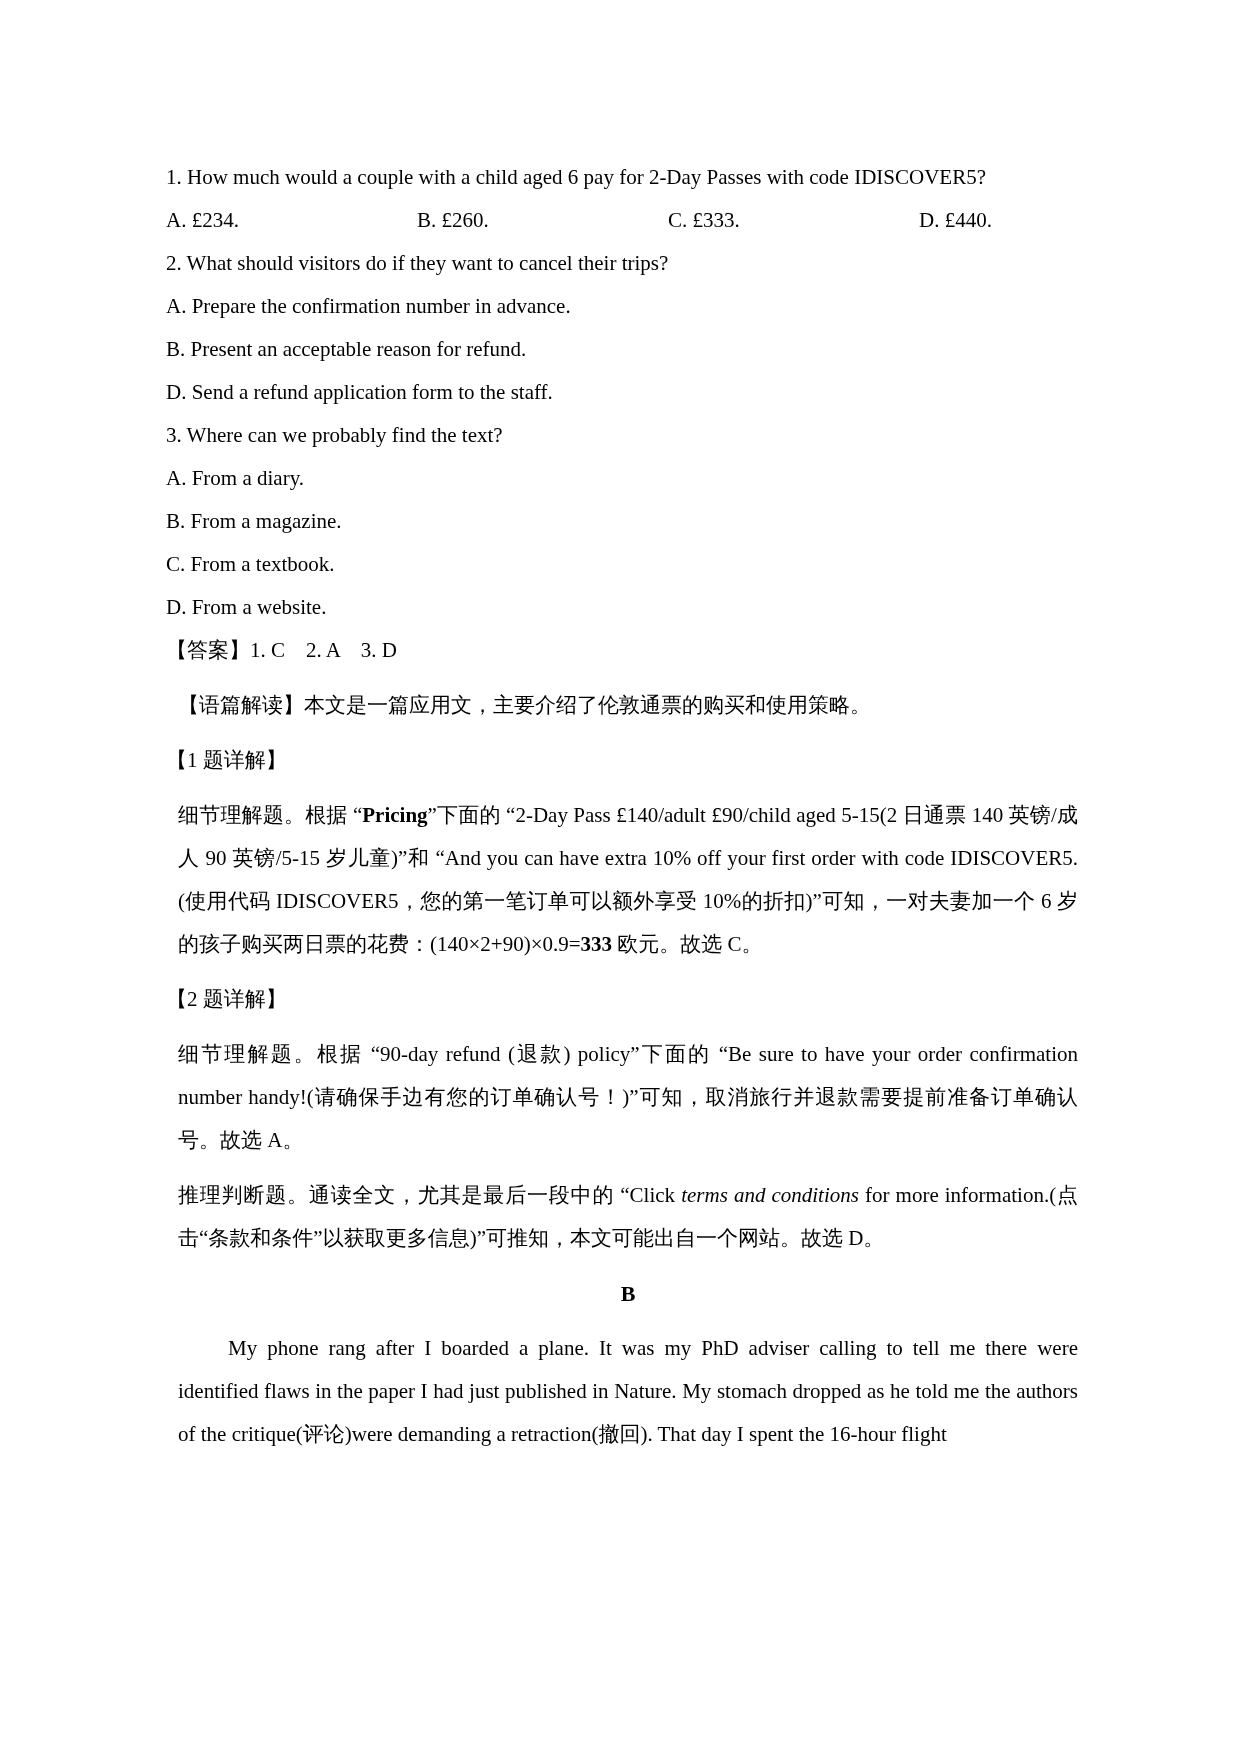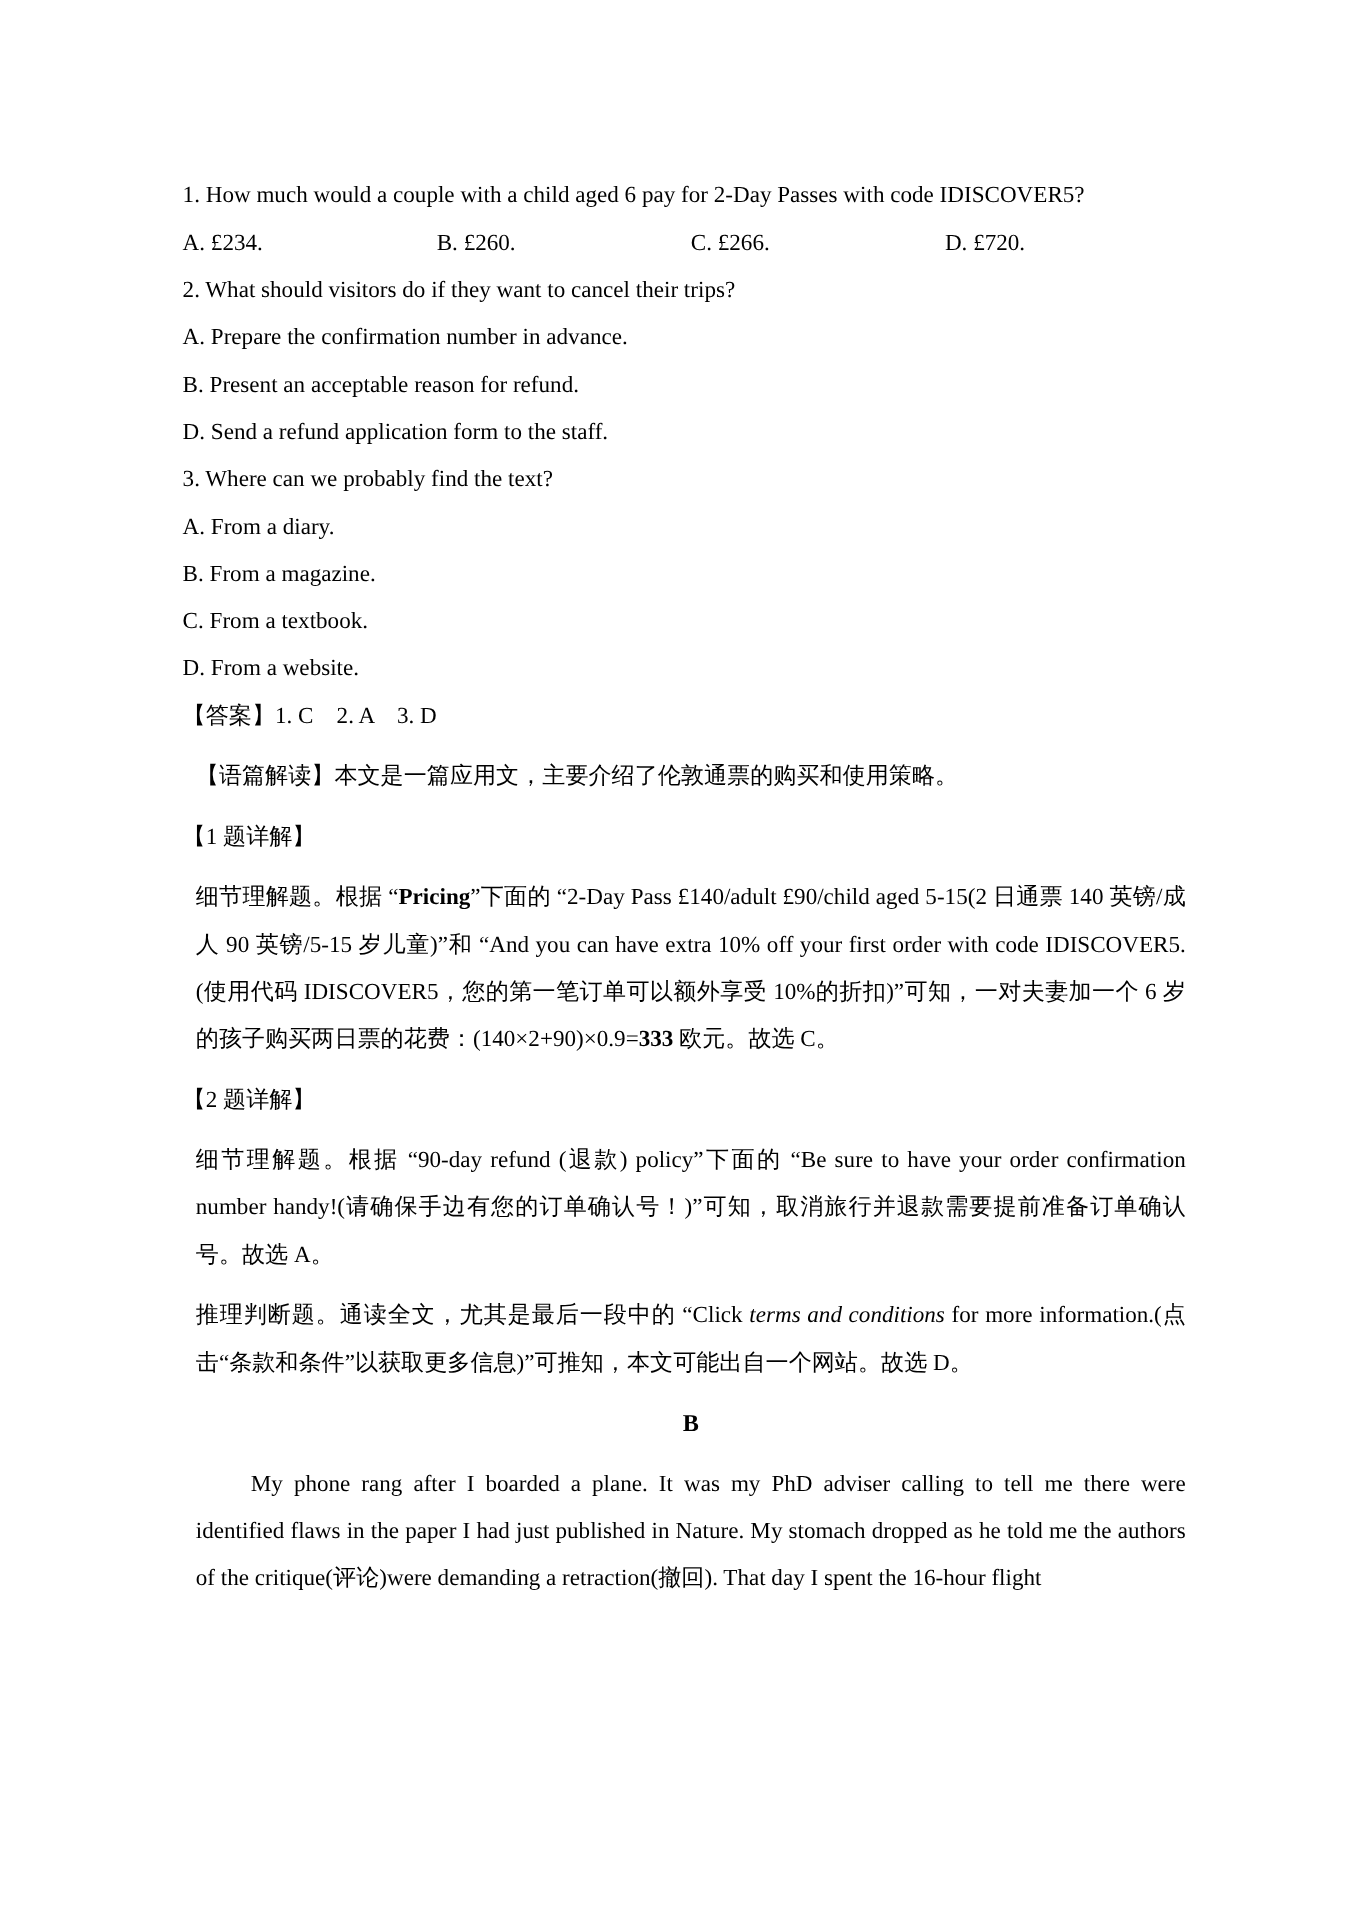--- a/index.html
+++ b/index.html
@@ -30,20 +30,21 @@
     margin: 12px;
     font-size: 21px;
     line-height: 43px;
     text-align: justify;
   }
   .options-row {
     display: flex;
     flex-direction: row;
     font-size: 21px;
     line-height: 43px;
+    gap: 20px;
   }
   .options-row .opt {
     flex: 0 0 25%;
   }
   .section-heading {
     margin: 0;
     font-size: 22px;
     line-height: 43px;
     font-weight: bold;
     text-align: center;
@@ -55,22 +56,22 @@
 </head>
 <body>
 
 <div class="page">
 
   <p class="line">1. How much would a couple with a child aged 6 pay for 2-Day Passes with code IDISCOVER5?</p>
 
   <div class="options-row">
     <span class="opt">A. £234.</span>
     <span class="opt">B. £260.</span>
-    <span class="opt">C. £266.</span>
-    <span class="opt">D. £720.</span>
+    <span class="opt">C. £333.</span>
+    <span class="opt">D. £440.</span>
   </div>
 
   <p class="line">2. What should visitors do if they want to cancel their trips?</p>
   <p class="line">A. Prepare the confirmation number in advance.</p>
   <p class="line">B. Present an acceptable reason for refund.</p>
   <p class="line">D. Send a refund application form to the staff.</p>
 
   <p class="line">3. Where can we probably find the text?</p>
   <p class="line">A. From a diary.</p>
   <p class="line">B. From a magazine.</p>

